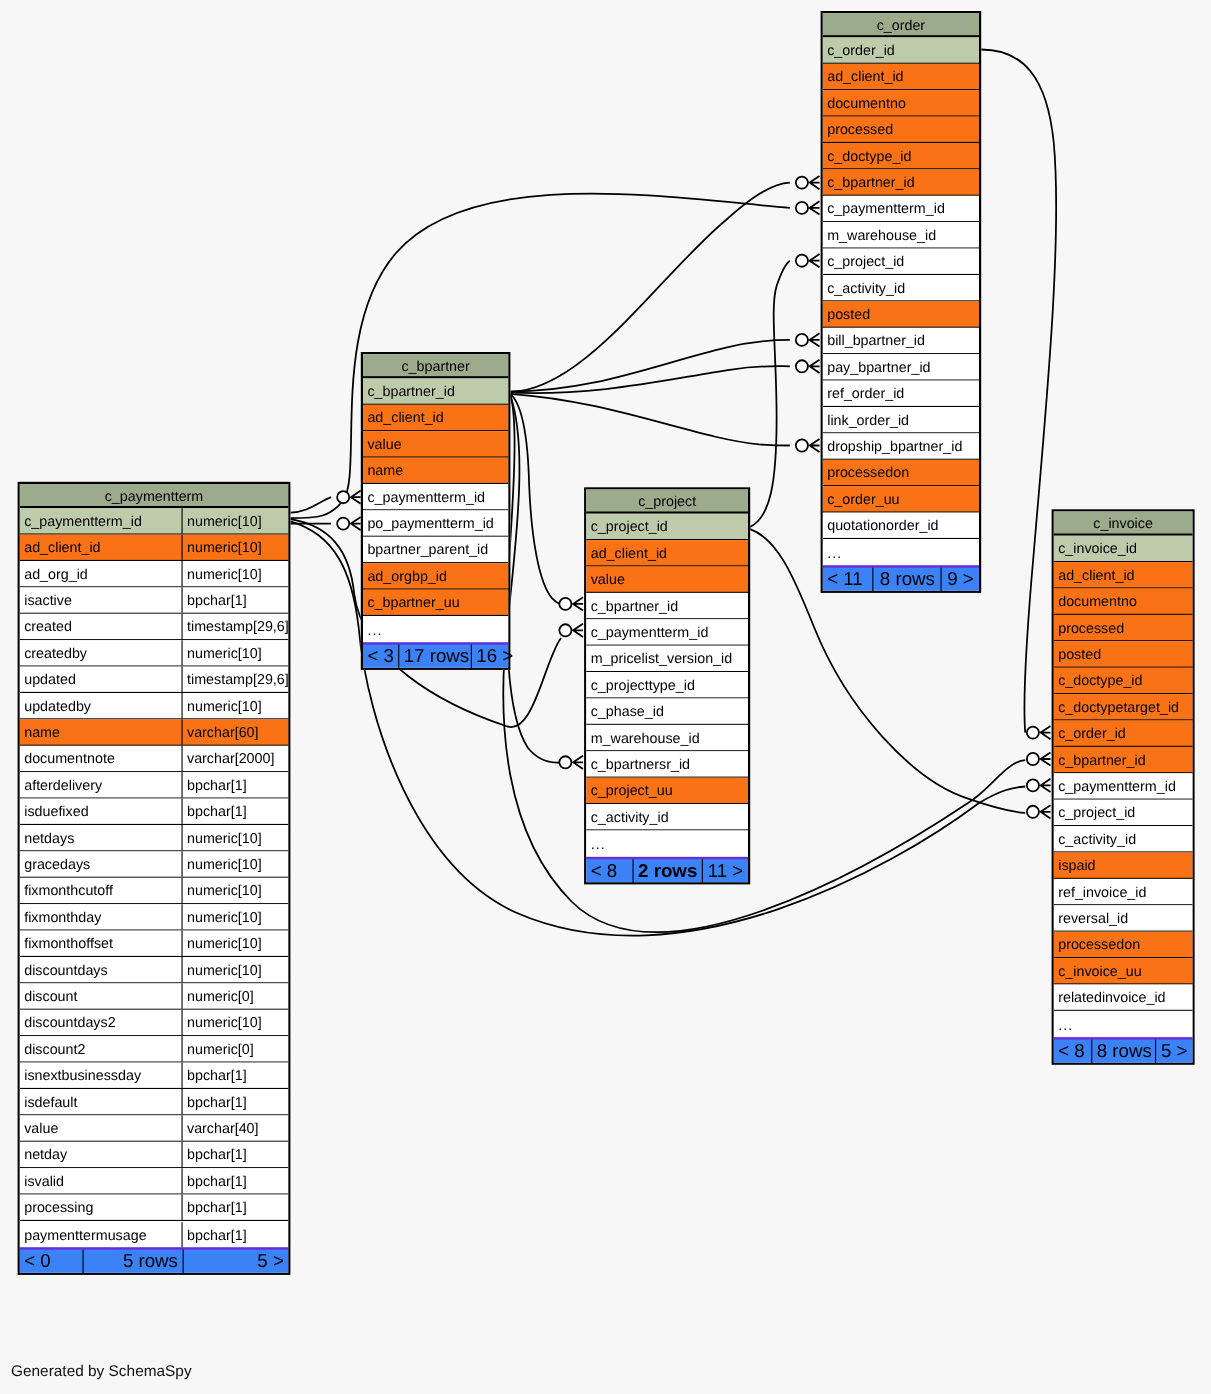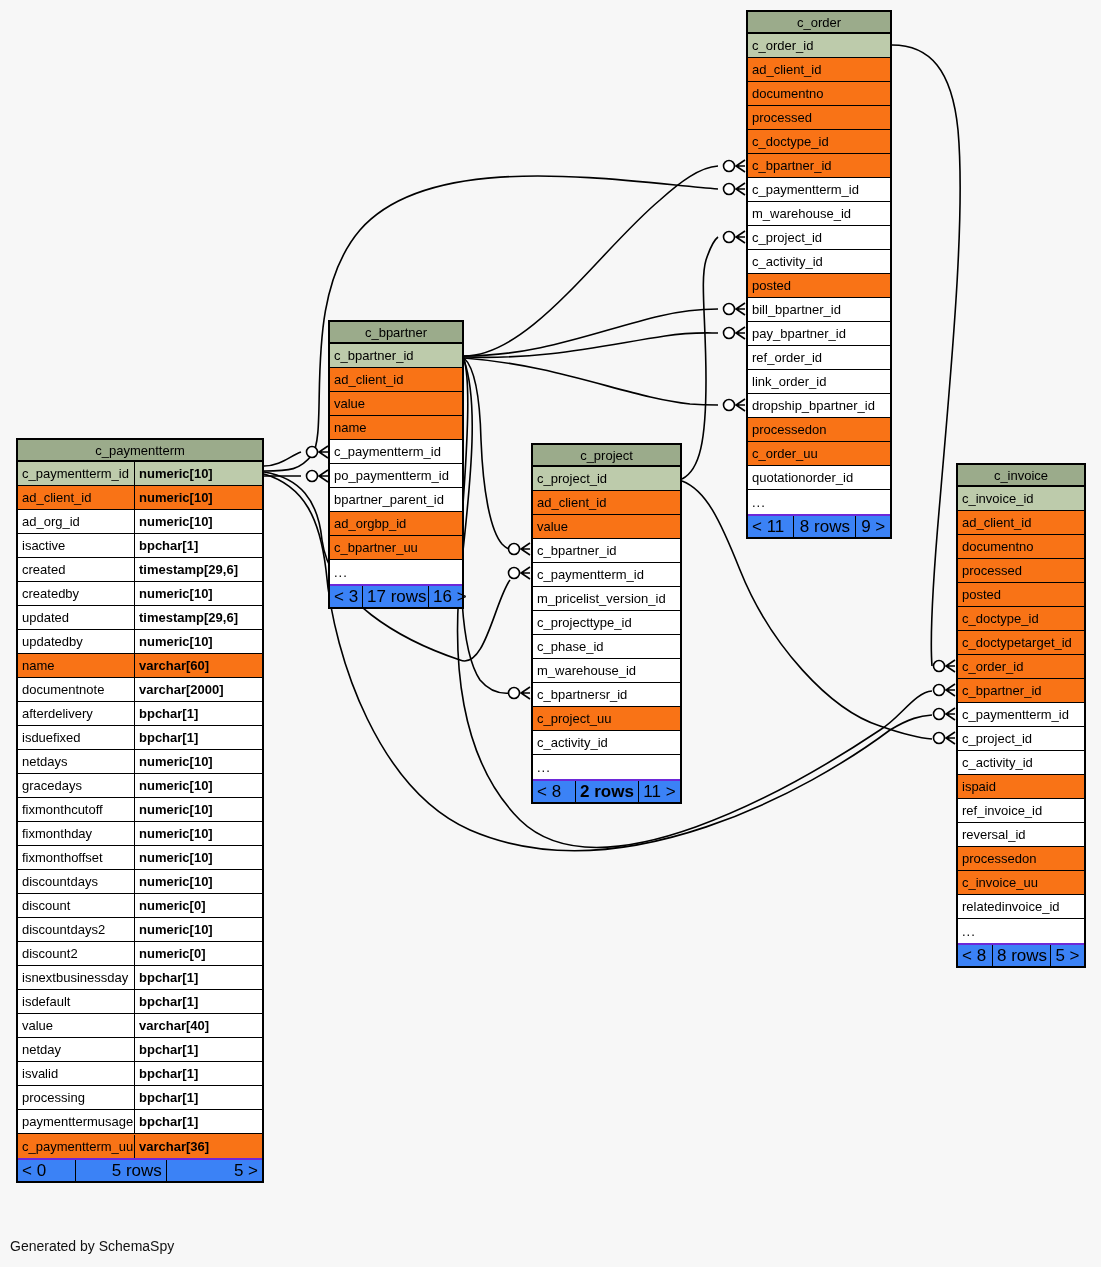--- a/index.html
+++ b/index.html
@@ -98,21 +98,21 @@
     box-sizing: border-box;
     white-space: nowrap;
     padding: 0 4px;
   }
   .foot-prev { text-align: left;  border-right: 1px solid #000; }
   .foot-mid  { text-align: right; border-right: 1px solid #000; flex: 1 1 auto; }
   .foot-next { text-align: right; }
 
   
   #t-paymentterm { left: 16px;  top: 438px; width: 248px; }
-  #t-paymentterm .cell-type { width: 128px; font-weight: bold; }
+  #t-paymentterm .cell-type { width: 97px; }
   #t-paymentterm .foot-prev { width: 58px; }
   #t-paymentterm .foot-mid  { width: 92px; }
   #t-paymentterm .foot-next { width: 96px; }
 
   #t-bpartner    { left: 328px; top: 320px; width: 136px; }
   #t-bpartner .foot-prev { width: 33px; }
   #t-bpartner .foot-mid  { width: 66px; }
   #t-bpartner .foot-next { width: 35px; text-align: center; }
 
   #t-project     { left: 531px; top: 443px; width: 151px; }
@@ -351,24 +351,20 @@
           <div class="cell-type">bpchar[1]</div>
         </div>
         <div class="trow plain">
           <div class="cell-name">processing</div>
           <div class="cell-type">bpchar[1]</div>
         </div>
         <div class="trow plain">
           <div class="cell-name">paymenttermusage</div>
           <div class="cell-type">bpchar[1]</div>
         </div>
-        <div class="trow idx">
-          <div class="cell-name">c_paymentterm_uu</div>
-          <div class="cell-type">varchar[36]</div>
-        </div>
       </div>
     <div class="tbl-footer">
       <div class="foot-cell foot-prev">&lt; 0</div>
       <div class="foot-cell foot-mid">5 rows</div>
       <div class="foot-cell foot-next">5 &gt;</div>
     </div>
   </div>
 
   <div class="table-node" id="t-bpartner">
     <div class="tbl-title">c_bpartner</div>

